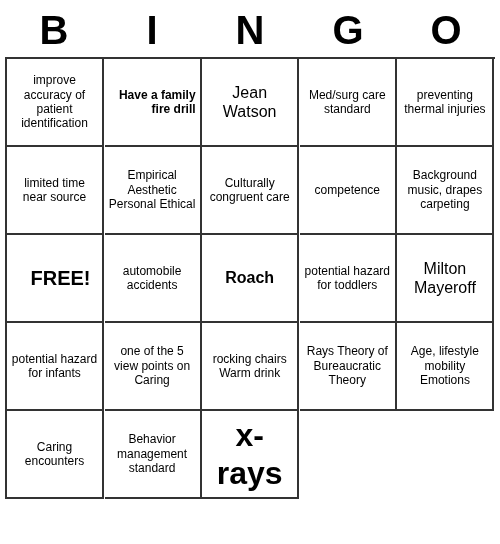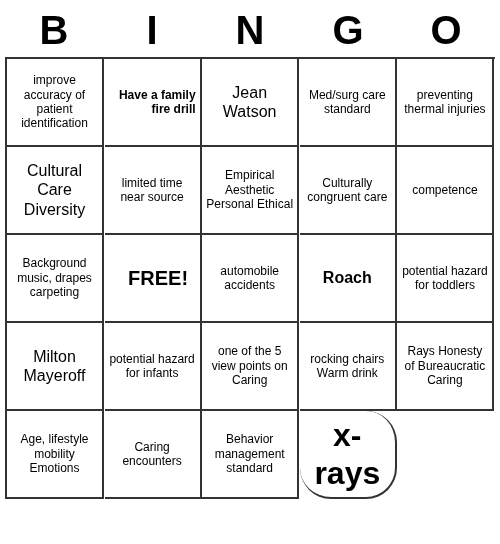--- a/index.html
+++ b/index.html
@@ -66,21 +66,20 @@
     }
 
     .bingo-cell.large-text {
       font-size: 16px;
       font-weight: bold;
     }
 
     .bingo-cell.xlarge-text {
       font-size: 32px;
       font-weight: bold;
-      border-radius: 31px;
     }
 
     .bingo-cell.medium-text {
       font-size: 16px;
       font-weight: normal;
     }
 
     .bingo-cell.bold-text {
       font-weight: bold;
       text-align: right;
@@ -96,33 +95,32 @@
     <div class="bingo-header-cell">N</div>
     <div class="bingo-header-cell">G</div>
     <div class="bingo-header-cell">O</div>
   </div>
   <div class="bingo-grid" id="grid-container">
   <div class="bingo-cell">improve accuracy of patient identification</div>
       <div class="bingo-cell bold-text">Have a family fire drill</div>
       <div class="bingo-cell medium-text">Jean Watson</div>
       <div class="bingo-cell">Med/surg care standard</div>
       <div class="bingo-cell">preventing thermal injuries</div>
-      <div class="bingo-cell medium-text">Cultural Care Diversity</div>
       <div class="bingo-cell">limited time near source</div>
       <div class="bingo-cell">Empirical Aesthetic Personal Ethical</div>
       <div class="bingo-cell">Culturally congruent care</div>
       <div class="bingo-cell">competence</div>
       <div class="bingo-cell">Background music, drapes carpeting</div>
       <div class="bingo-cell free">FREE!</div>
       <div class="bingo-cell">automobile accidents</div>
       <div class="bingo-cell large-text">Roach</div>
       <div class="bingo-cell">potential hazard for toddlers</div>
       <div class="bingo-cell medium-text">Milton Mayeroff</div>
       <div class="bingo-cell">potential hazard for infants</div>
       <div class="bingo-cell">one of the 5 view points on Caring</div>
       <div class="bingo-cell">rocking chairs Warm drink</div>
-      <div class="bingo-cell">Rays Honesty of Bureaucratic Caring</div>
+      <div class="bingo-cell">Rays Theory of Bureaucratic Theory</div>
       <div class="bingo-cell">Age, lifestyle mobility Emotions</div>
       <div class="bingo-cell">Caring encounters</div>
       <div class="bingo-cell">Behavior management standard</div>
       <div class="bingo-cell xlarge-text">x-rays</div>
     </div>
 </div>
 
 </body></html>

